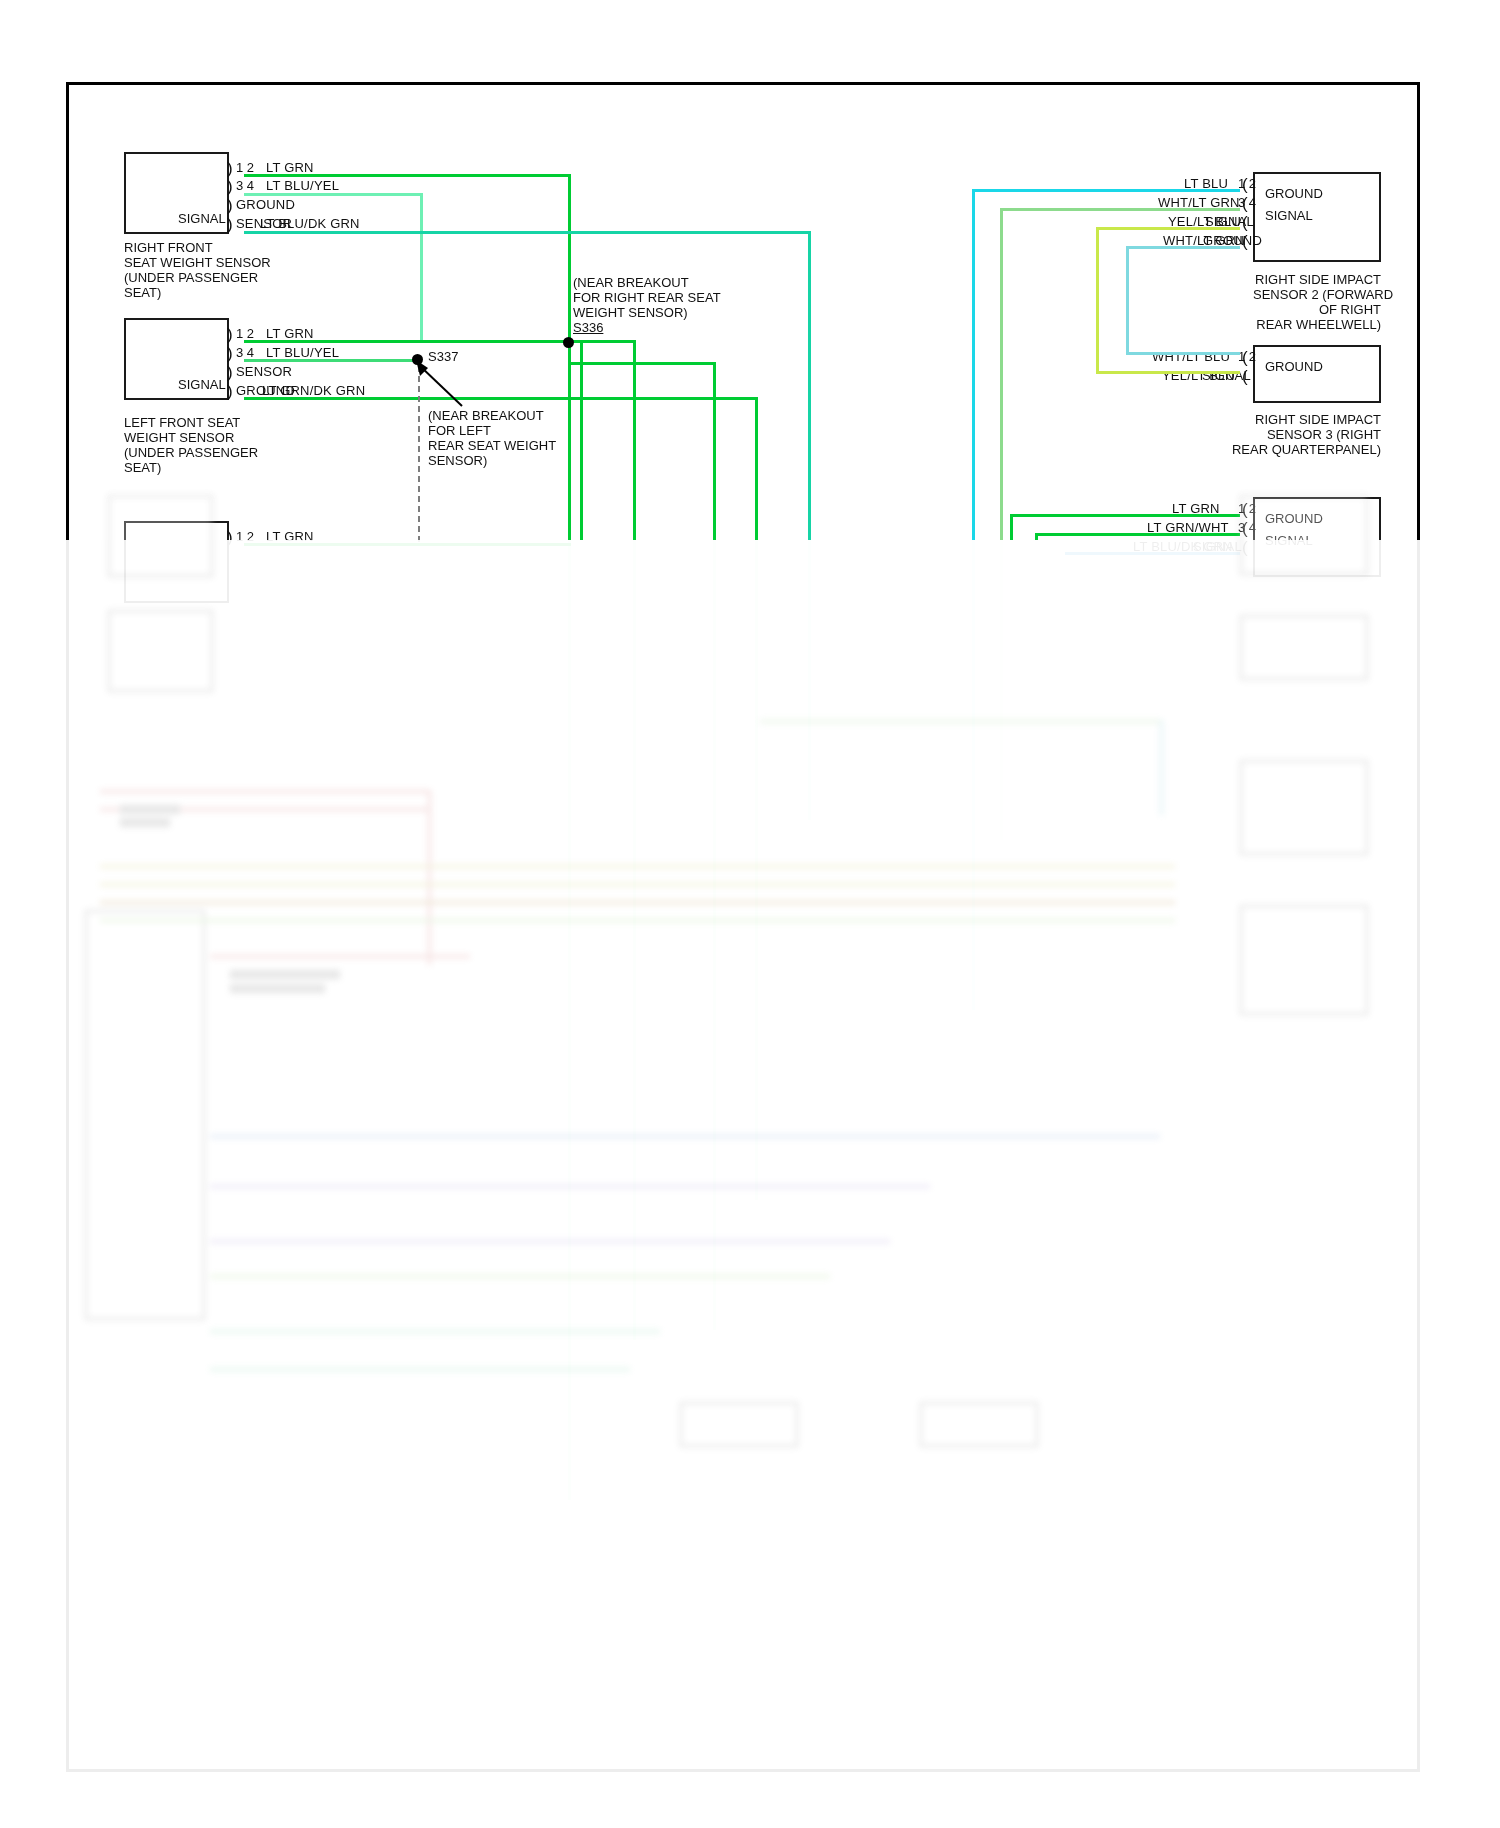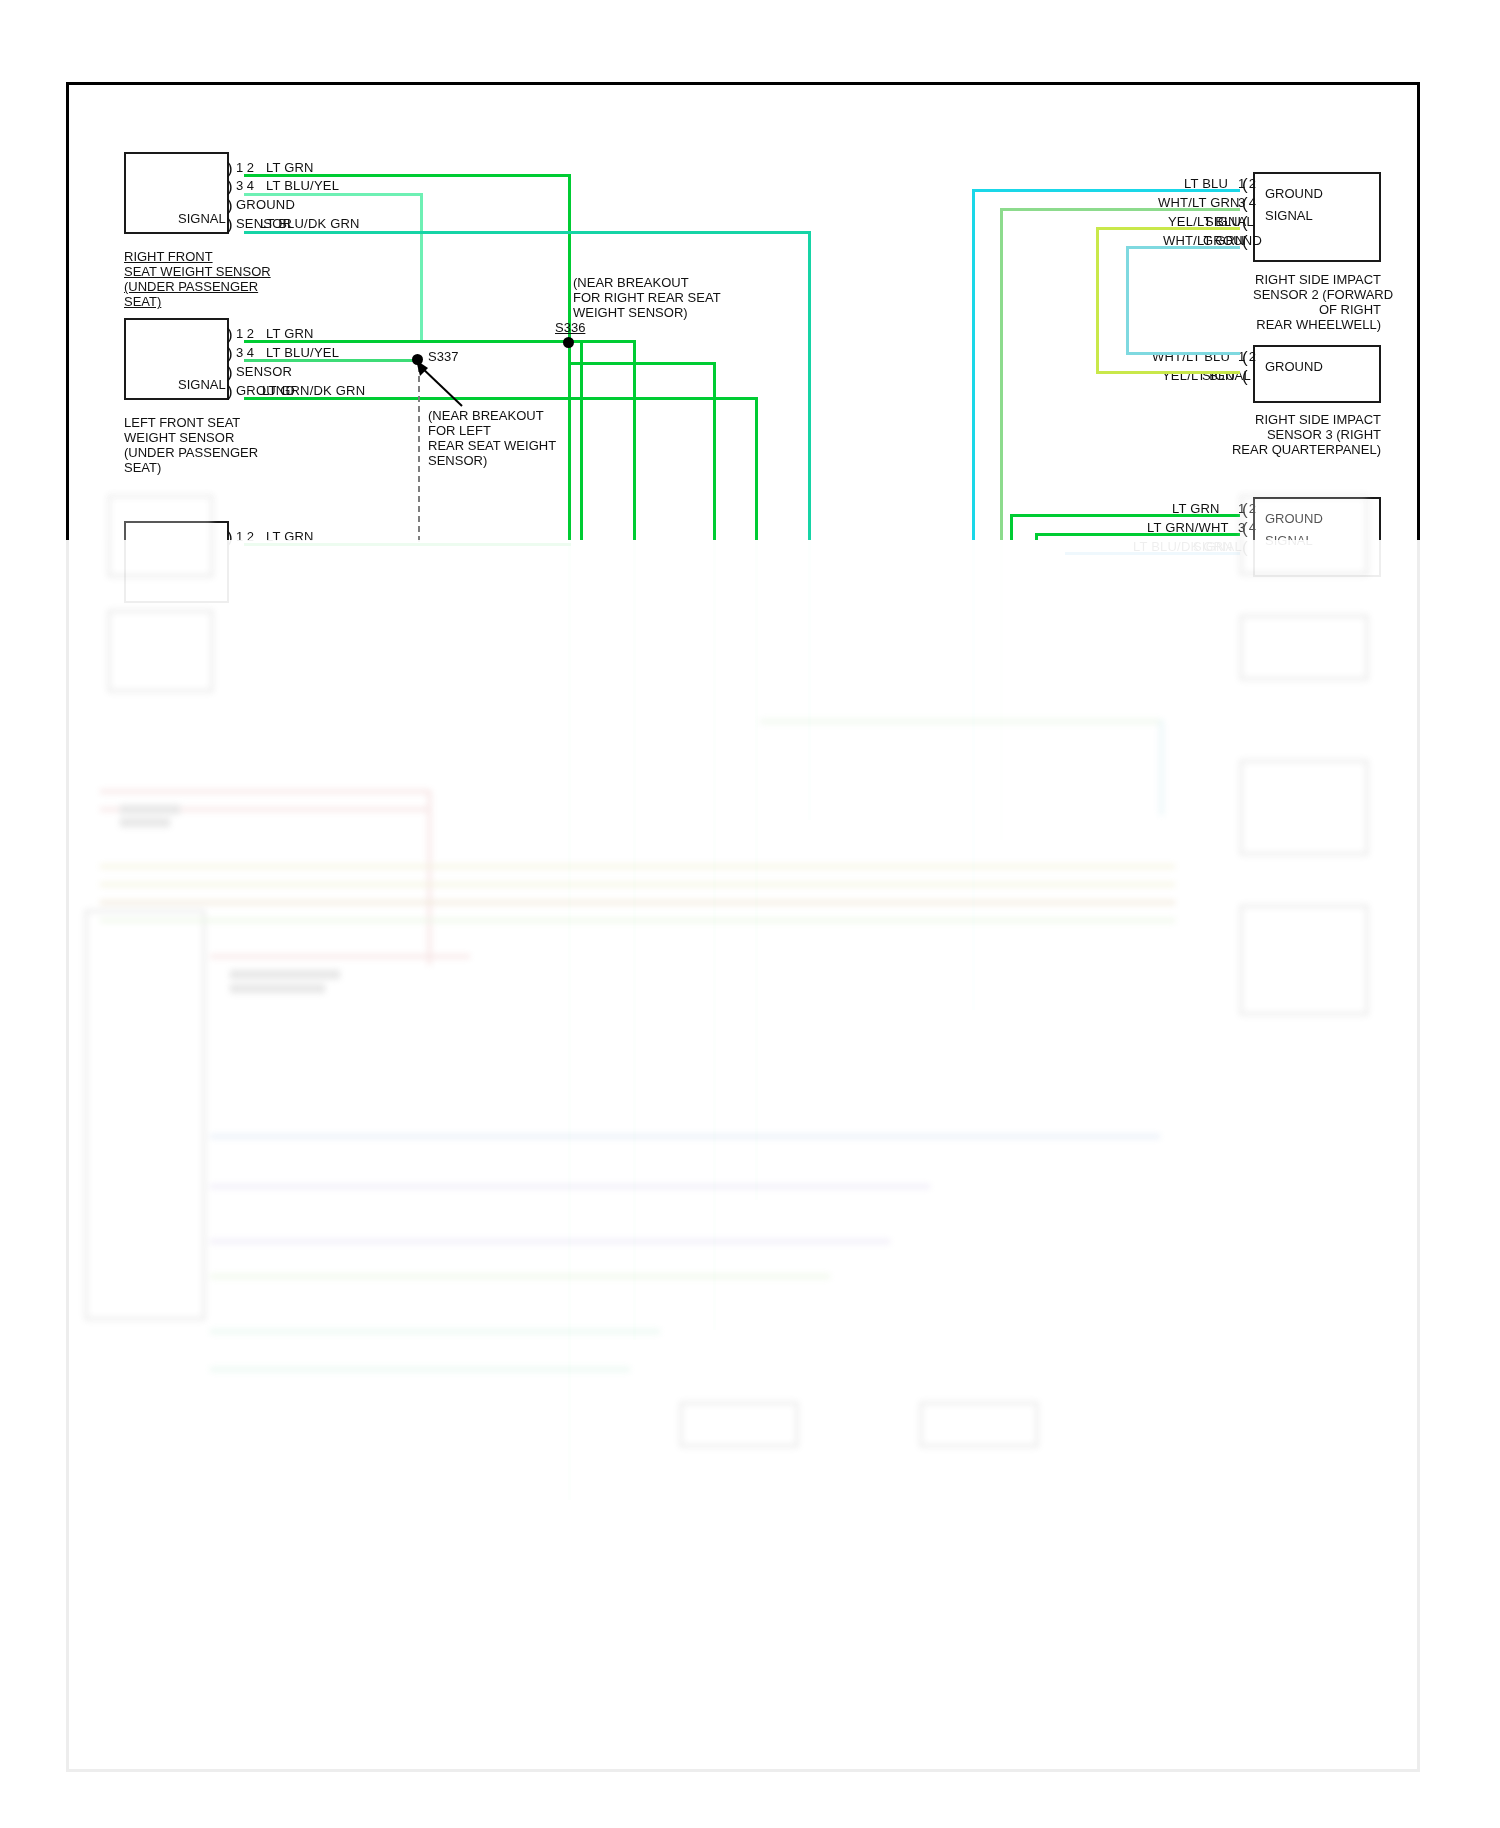--- a/index.html
+++ b/index.html
@@ -53,21 +53,21 @@
   <span class="brk" style="left:227px;top:216px;">)</span>
 
   <span class="pin-num" style="left:236px;top:160px;">1 2</span>
   <span class="pin-txt" style="left:266px;top:160px;">LT GRN</span>
   <span class="pin-num" style="left:236px;top:178px;">3 4</span>
   <span class="pin-txt" style="left:266px;top:178px;">LT BLU/YEL</span>
   <span class="pin-txt" style="left:236px;top:197px;">GROUND</span>
   <span class="pin-txt" style="left:236px;top:216px;">SENSOR</span>
   <span class="pin-txt" style="left:260px;top:216px;">LT BLU/DK GRN</span>
 
-  <div class="blk-lbl" style="left:124px;top:249px;text-decoration:underline;">RIGHT FRONT
+  <div class="blk-lbl" style="left:124px;top:240px;">RIGHT FRONT
 SEAT WEIGHT SENSOR
 (UNDER PASSENGER
 SEAT)</div>
 
   <div class="conn-box" style="left:124px;top:318px;width:105px;height:82px;">
     <span class="inbox-lbl" style="left:52px;top:57px;">SIGNAL</span>
   </div>
   <span class="brk" style="left:227px;top:326px;">)</span>
   <span class="brk" style="left:227px;top:345px;">)</span>
   <span class="brk" style="left:227px;top:364px;">)</span>
@@ -178,21 +178,21 @@
   </svg>
   <div class="note" style="left:428px;top:408px;">(NEAR BREAKOUT
 FOR LEFT
 REAR SEAT WEIGHT
 SENSOR)</div>
 
   <div class="splice" style="left:563px;top:337px;"></div>
   <div class="note" style="left:573px;top:275px;">(NEAR BREAKOUT
 FOR RIGHT REAR SEAT
 WEIGHT SENSOR)</div>
-  <span class="splice-lbl" style="left:555px;top:320px;text-decoration:underline;">S336</span>
+  <span class="splice-lbl" style="left:573px;top:320px;text-decoration:underline;">S336</span>
 
   <div class="wire h" style="left:972px;top:189px;width:268px;border-color:#1ad7e8;"></div>
   <div class="wire v" style="left:972px;top:189px;height:351px;border-color:#1ad7e8;"></div>
 
   <div class="wire h" style="left:1000px;top:208px;width:240px;border-color:#8ddb8d;"></div>
   <div class="wire v" style="left:1000px;top:208px;height:332px;border-color:#8ddb8d;"></div>
 
   <div class="wire h" style="left:1096px;top:227px;width:144px;border-color:#c9e84a;"></div>
   <div class="wire v" style="left:1096px;top:227px;height:145px;border-color:#c9e84a;"></div>
   <div class="wire h" style="left:1096px;top:371px;width:144px;border-color:#c9e84a;"></div>

